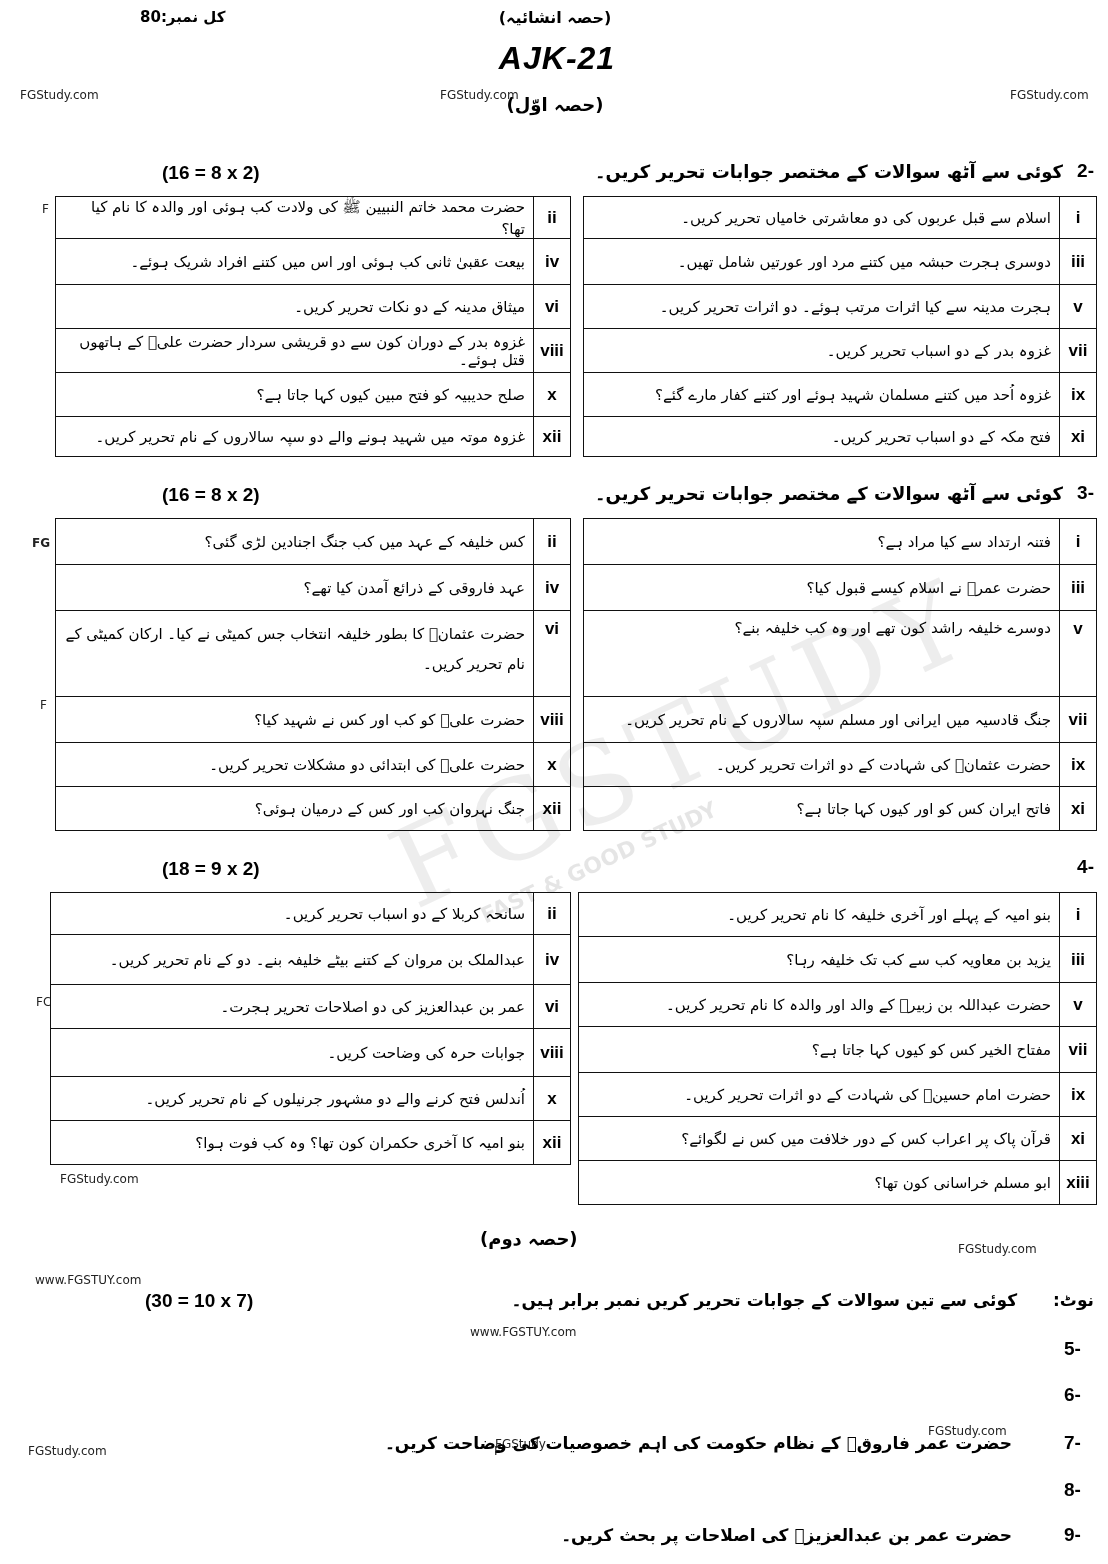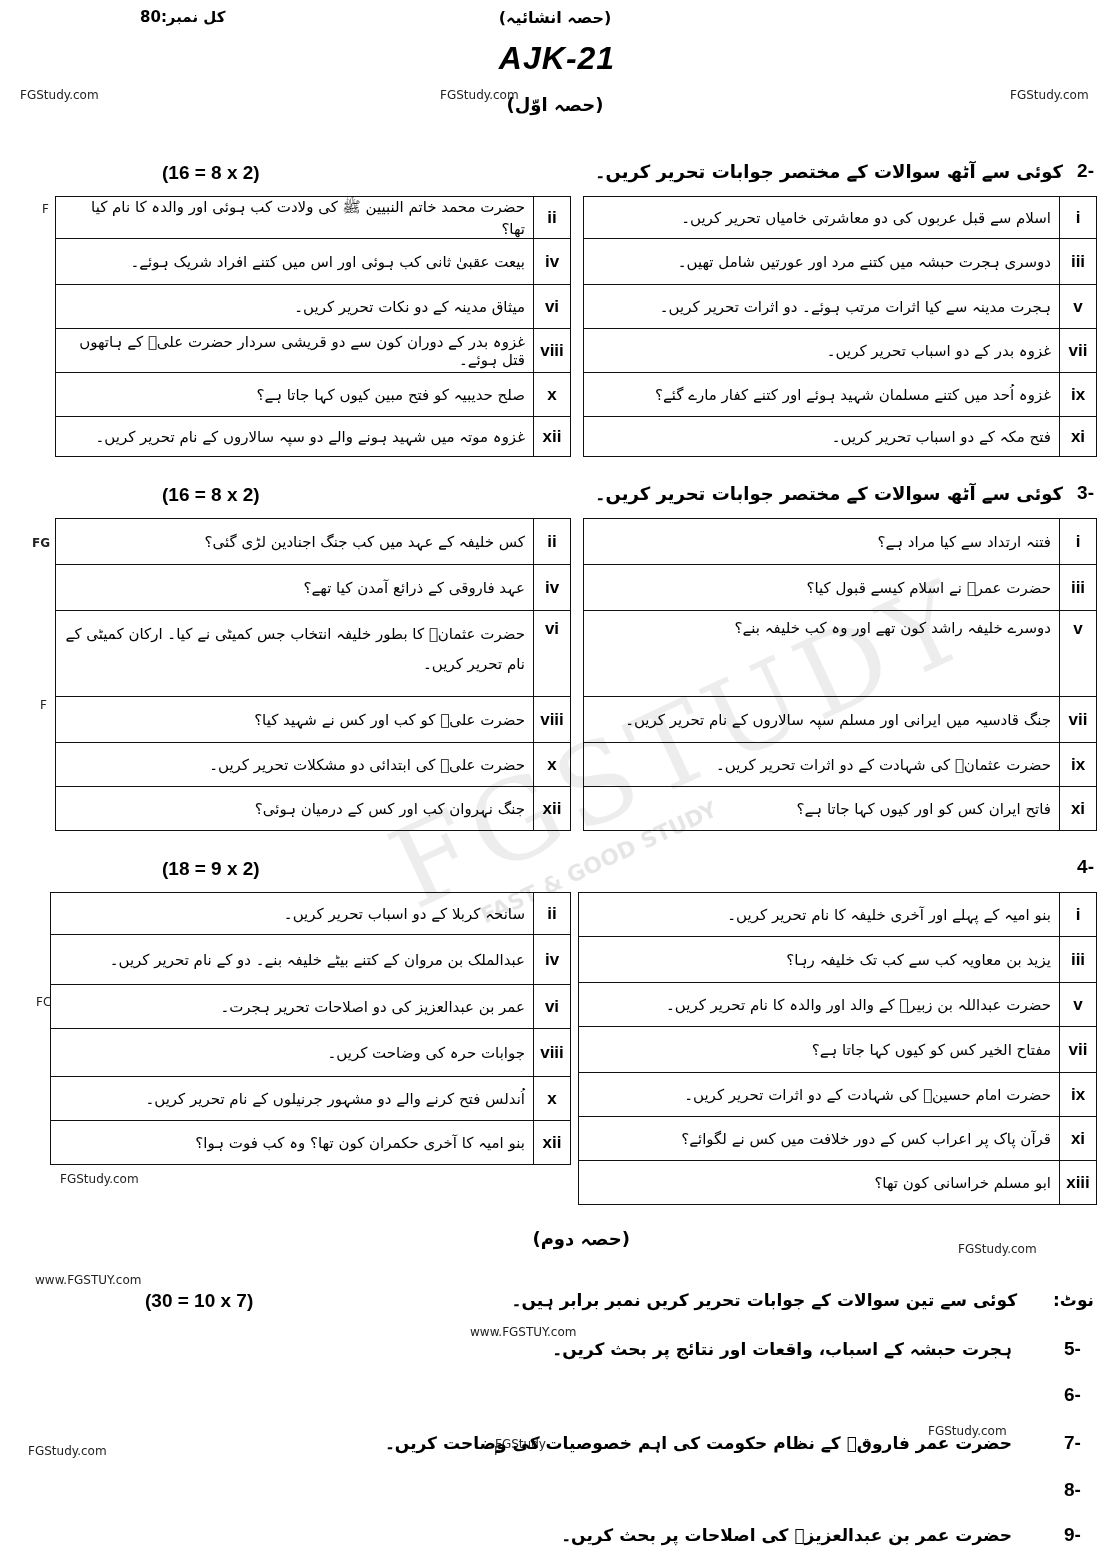--- a/index.html
+++ b/index.html
@@ -240,34 +240,33 @@
         <td class="num">x</td>
         <td class="txt urdu">اُندلس فتح کرنے والے دو مشہور جرنیلوں کے نام تحریر کریں۔</td>
       </tr>
   <tr style="height:44px">
         <td class="num">xii</td>
         <td class="txt urdu">بنو امیہ کا آخری حکمران کون تھا؟ وہ کب فوت ہوا؟</td>
       </tr>
 </tbody>
   </table>
 
-<div class="abs urdu" style="left:480px;top:1228px;width:150px;text-align:right;font-size:18px;font-weight:bold;">(حصہ دوم)</div>
+<div class="abs urdu" style="left:480px;top:1228px;width:150px;text-align:left;font-size:18px;font-weight:bold;">(حصہ دوم)</div>
 <div class="wm-small" style="left:958px;top:1242px;">FGStudy.com</div>
 <div class="wm-small" style="left:35px;top:1273px;">www.FGSTUY.com</div>
 <div class="wm-small" style="left:470px;top:1325px;">www.FGSTUY.com</div>
 
 <div class="marks" style="left:145px;top:1290px;">(30 = 10 x 7)</div>
 <div class="abs urdu" style="right:14px;top:1290px;display:flex;gap:36px;font-size:17px;font-weight:bold;">
   <span>نوٹ:</span>
   <span>کوئی سے تین سوالات کے جوابات تحریر کریں نمبر برابر ہیں۔</span>
 </div>
 
 <div class="long-q" style="top:1338px;">
   <span class="lnum">5-</span>
-  <span>ہجرت حبشہ کے اسباب، واقعات اور نتائج پر بحث کریں۔</span>
 </div>
 <div class="long-q" style="top:1384px;">
   <span class="lnum">6-</span>
 </div>
 <div class="wm-small" style="left:928px;top:1424px;">FGStudy.com</div>
 <div class="wm-small" style="left:495px;top:1437px;">FGStudy</div>
 <div class="long-q" style="top:1432px;">
   <span class="lnum">7-</span>
   <span>حضرت عمر فاروقؓ کے نظام حکومت کی اہم خصوصیات کی وضاحت کریں۔</span>
 </div>

